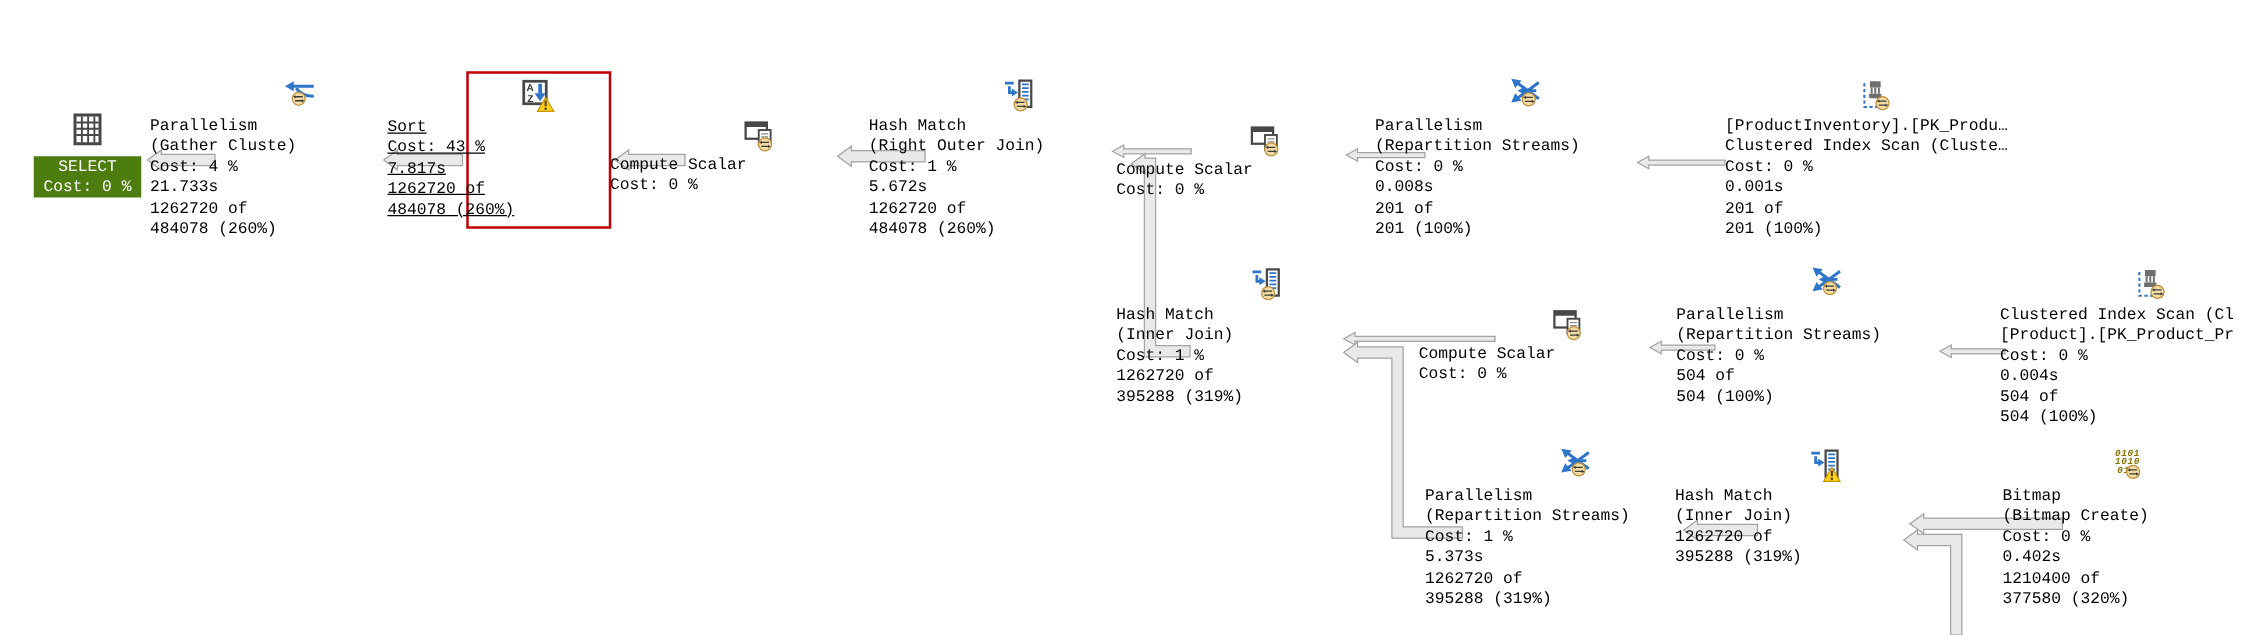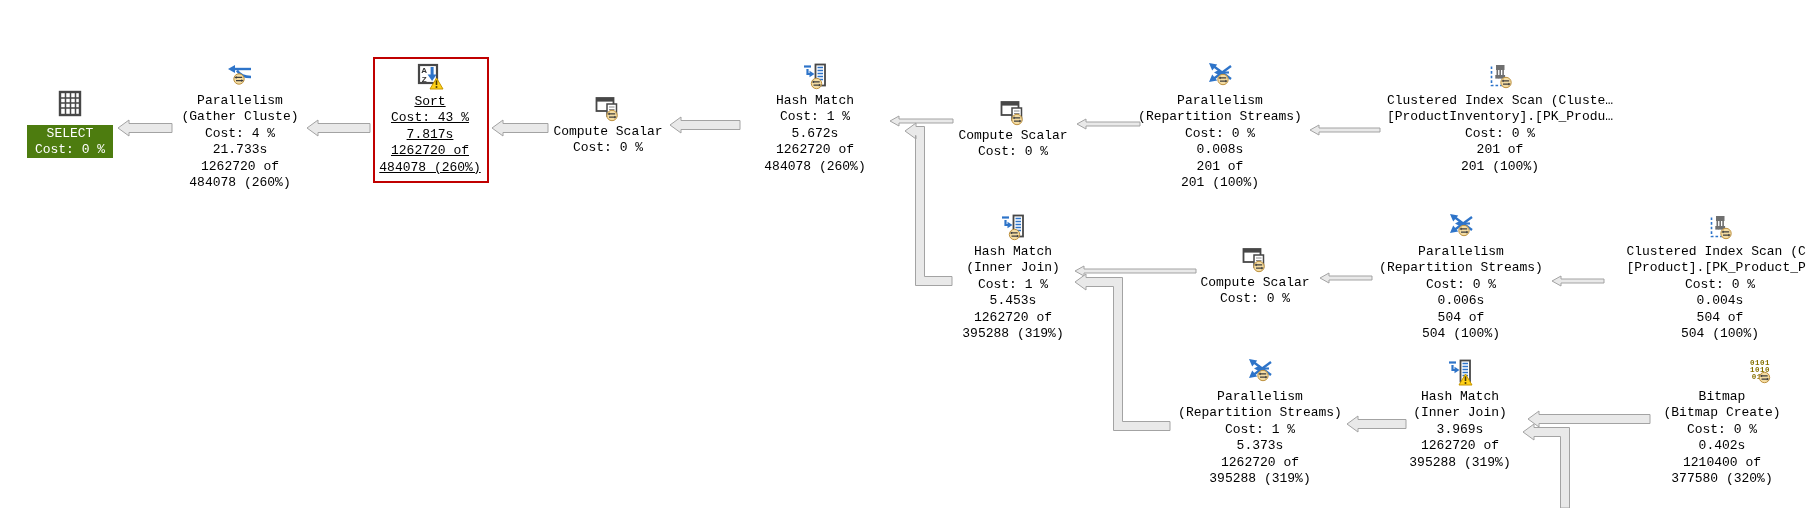--- a/index.html
+++ b/index.html
@@ -2,21 +2,21 @@
 <html><head>
 <meta charset="utf-8">
 <style>
   html,body{margin:0;padding:0;background:#fff;}
   #viewport{position:relative;width:1806px;height:508px;overflow:hidden;background:#ffffff;
             font-family:"Liberation Mono","DejaVu Sans Mono",monospace;}
   #connectors{position:absolute;left:0;top:0;z-index:1;}
   .sel-rect{position:absolute;border:2.5px solid #c00000;z-index:2;background:transparent;}
   .plan-node{position:absolute;z-index:3;}
   .node-icon{position:absolute;width:28px;height:28px;}
-  .node-lines{position:absolute;width:240px;text-align:center;font-size:13px;line-height:16.4px;color:#000;}
+  .node-lines{position:absolute;width:240px;text-align:left;font-size:13px;line-height:16.4px;color:#000;}
   .node-line{white-space:nowrap;}
   .select-label{position:absolute;background:#4d7c0f;color:#ffffff;text-align:center;
                 font-size:13px;line-height:16px;padding-top:1px;}
   .arrow{cursor:default;}
 </style>
 </head>
 <body>
 
 <div id="viewport">
   <svg id="connectors" width="1806" height="508">
@@ -117,20 +117,21 @@
    <path d="M16.5 5.5h5.5M16.5 8.5h5.5M16.5 11.5h5.5M16.5 14.5h5.5M16.5 17.5h5.5" stroke="#2e74c9" stroke-width="1.3"></path>
             <g>
 <circle cx="15.5" cy="21.5" r="5.2" fill="#f4dca2" stroke="#bd9140" stroke-width="1"></circle>
 <path d="M12.5 19.9H18.7M12.5 23.1H18.7" stroke="#3c3c3c" stroke-width="1.1"></path>
 <polygon points="10.9,19.9 13.1,18.6 13.1,21.2" fill="#3c3c3c"></polygon>
 <polygon points="20.1,23.1 17.9,21.8 17.9,24.4" fill="#3c3c3c"></polygon>
             </g>
           </svg></div>
         <div class="node-lines" style="left: 695px; top: 93px;">
           <div class="node-line">Hash Match</div>
+          <div class="node-line">(Right Outer Join)</div>
           <div class="node-line">Cost: 1 %</div>
           <div class="node-line">5.672s</div>
           <div class="node-line">1262720 of</div>
           <div class="node-line">484078 (260%)</div>
         </div>
       </div>
       <div class="plan-node">
         <div class="node-icon" style="left: 999px; top: 98px;"><svg width="28" height="28" viewBox="0 0 28 28">
             <rect x="2.5" y="4" width="17" height="13" fill="#fff" stroke="#474747" stroke-width="1.8"></rect>
    <rect x="2.5" y="4" width="17" height="3.6" fill="#474747"></rect>
@@ -181,23 +182,24 @@
    <rect x="12.4" y="13" width="3.6" height="3.6" fill="#6f6f6f"></rect>
    <rect x="15.5" y="13" width="3.6" height="3.6" fill="#6f6f6f"></rect>
             <g>
 <circle cx="20" cy="20.5" r="5.2" fill="#f4dca2" stroke="#bd9140" stroke-width="1"></circle>
 <path d="M17 18.9H23.2M17 22.1H23.2" stroke="#3c3c3c" stroke-width="1.1"></path>
 <polygon points="15.4,18.9 17.6,17.6 17.6,20.2" fill="#3c3c3c"></polygon>
 <polygon points="24.6,22.1 22.4,20.8 22.4,23.4" fill="#3c3c3c"></polygon>
             </g>
           </svg></div>
         <div class="node-lines" style="left: 1380px; top: 93px;">
+          <div class="node-line">[ProductInventory].[PK_Produ…</div>
           <div class="node-line">Clustered Index Scan (Cluste…</div>
-          <div class="node-line">[ProductInventory].[PK_Produ…</div>
-          <div class="node-line">Cost: 0 %</div>
+          <div class="node-line">Cost: 0 %</div>
+          <div class="node-line">0.001s</div>
           <div class="node-line">201 of</div>
           <div class="node-line">201 (100%)</div>
         </div>
       </div>
       <div class="plan-node">
         <div class="node-icon" style="left: 999px; top: 213px;"><svg width="28" height="28" viewBox="0 0 28 28">
             <path d="M3 4.5H10" stroke="#2e74c9" stroke-width="2.2"></path>
    <path d="M6.5 7V12H9" stroke="#2e74c9" stroke-width="2.2" fill="none"></path>
    <polygon points="13.5,12 8.5,8.8 8.5,15.2" fill="#2e74c9"></polygon>
    <rect x="14.5" y="2.5" width="9.5" height="21" fill="#fff" stroke="#474747" stroke-width="1.8"></rect>
@@ -206,21 +208,20 @@
 <circle cx="15.5" cy="21.5" r="5.2" fill="#f4dca2" stroke="#bd9140" stroke-width="1"></circle>
 <path d="M12.5 19.9H18.7M12.5 23.1H18.7" stroke="#3c3c3c" stroke-width="1.1"></path>
 <polygon points="10.9,19.9 13.1,18.6 13.1,21.2" fill="#3c3c3c"></polygon>
 <polygon points="20.1,23.1 17.9,21.8 17.9,24.4" fill="#3c3c3c"></polygon>
             </g>
           </svg></div>
         <div class="node-lines" style="left: 893px; top: 244px;">
           <div class="node-line">Hash Match</div>
           <div class="node-line">(Inner Join)</div>
           <div class="node-line">Cost: 1 %</div>
-          <div class="node-line">5.453s</div>
           <div class="node-line">1262720 of</div>
           <div class="node-line">395288 (319%)</div>
         </div>
       </div>
       <div class="plan-node">
         <div class="node-icon" style="left: 1241px; top: 245px;"><svg width="28" height="28" viewBox="0 0 28 28">
             <rect x="2.5" y="4" width="17" height="13" fill="#fff" stroke="#474747" stroke-width="1.8"></rect>
    <rect x="2.5" y="4" width="17" height="3.6" fill="#474747"></rect>
    <rect x="13" y="10" width="9.5" height="12" fill="#fff" stroke="#474747" stroke-width="1.5"></rect>
    <path d="M15 13h5.5M15 15.5h5.5M15 18h5.5" stroke="#8a8a8a" stroke-width="1"></path>
@@ -248,21 +249,20 @@
 <circle cx="17" cy="17.5" r="5.2" fill="#f4dca2" stroke="#bd9140" stroke-width="1"></circle>
 <path d="M14 15.9H20.2M14 19.1H20.2" stroke="#3c3c3c" stroke-width="1.1"></path>
 <polygon points="12.4,15.9 14.6,14.6 14.6,17.2" fill="#3c3c3c"></polygon>
 <polygon points="21.6,19.1 19.4,17.8 19.4,20.4" fill="#3c3c3c"></polygon>
             </g>
           </svg></div>
         <div class="node-lines" style="left: 1341px; top: 244px;">
           <div class="node-line">Parallelism</div>
           <div class="node-line">(Repartition Streams)</div>
           <div class="node-line">Cost: 0 %</div>
-          <div class="node-line">0.006s</div>
           <div class="node-line">504 of</div>
           <div class="node-line">504 (100%)</div>
         </div>
       </div>
       <div class="plan-node">
         <div class="node-icon" style="left: 1706px; top: 213px;"><svg width="28" height="28" viewBox="0 0 28 28">
             <path d="M5.5 4.5V23.5H24" stroke="#2e74c9" stroke-width="1.6" fill="none" stroke-dasharray="2.6 2"></path>
    <rect x="10" y="3" width="8.5" height="5" fill="#6f6f6f"></rect>
    <path d="M11.3 8V13M14.2 8V13M17.1 8V13" stroke="#6f6f6f" stroke-width="1.6"></path>
    <rect x="9.3" y="13" width="3.6" height="3.6" fill="#6f6f6f"></rect>
@@ -317,27 +317,26 @@
    <path d="M16.5 5.5h5.5M16.5 8.5h5.5M16.5 11.5h5.5M16.5 14.5h5.5M16.5 17.5h5.5" stroke="#2e74c9" stroke-width="1.3"></path>
             <g>
 <polygon points="19.5,16 26,27 13,27" fill="#ffd117" stroke="#c79600" stroke-width="1"></polygon>
 <rect x="18.7" y="18.4" width="1.6" height="4.6" fill="#4d3a00"></rect>
 <circle cx="19.5" cy="24.9" r="1" fill="#4d3a00"></circle>
             </g>
           </svg></div>
         <div class="node-lines" style="left: 1340px; top: 389px;">
           <div class="node-line">Hash Match</div>
           <div class="node-line">(Inner Join)</div>
-          <div class="node-line">3.969s</div>
           <div class="node-line">1262720 of</div>
           <div class="node-line">395288 (319%)</div>
         </div>
       </div>
       <div class="plan-node">
-        <div class="node-icon" style="left: 1746px; top: 356px;"><svg width="28" height="28" viewBox="0 0 28 28">
+        <div class="node-icon" style="left: 1688px; top: 356px; font-style: italic;"><svg width="28" height="28" viewBox="0 0 28 28">
             <g font-family="'Liberation Mono',monospace" font-size="7.5" font-weight="bold" fill="#877200" letter-spacing="0.5">
    <text x="14" y="8.5" text-anchor="middle">0101</text>
    <text x="14" y="15.5" text-anchor="middle">1010</text>
    <text x="10.8" y="22.5" text-anchor="middle">01</text>
             </g>
             <g>
 <circle cx="18.5" cy="21.5" r="5.2" fill="#f4dca2" stroke="#bd9140" stroke-width="1"></circle>
 <path d="M15.5 19.9H21.7M15.5 23.1H21.7" stroke="#3c3c3c" stroke-width="1.1"></path>
 <polygon points="13.9,19.9 16.1,18.6 16.1,21.2" fill="#3c3c3c"></polygon>
 <polygon points="23.1,23.1 20.9,21.8 20.9,24.4" fill="#3c3c3c"></polygon>

